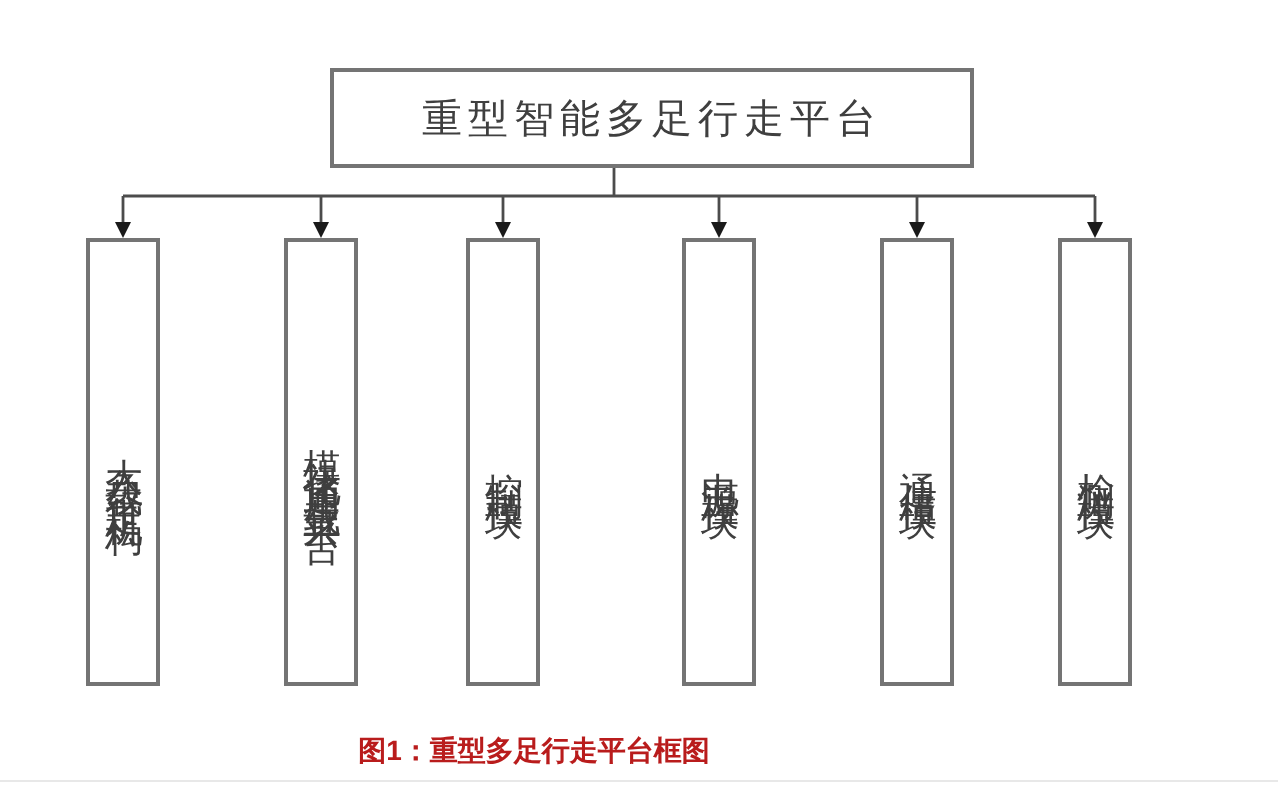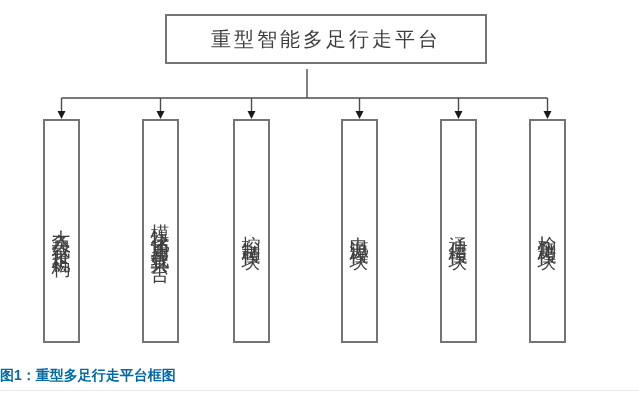--- a/index.html
+++ b/index.html
@@ -17,21 +17,21 @@
   }
   .diagram {
     position: absolute;
     left: 0; top: 0;
     width: 639px;
     height: 360px;
   }
   .root-box {
     position: absolute;
     left: 165px;
-    top: 14px;
+    top: 34px;
     width: 322px;
     height: 50px;
     box-sizing: border-box;
     border: 2px solid #747474;
     background: #ffffff;
     display: flex;
     align-items: center;
     justify-content: center;
     font-size: 20px;
     letter-spacing: 3px;
@@ -62,24 +62,25 @@
     letter-spacing: 5px;
     color: #3f3f3f;
     line-height: 1;
     white-space: nowrap;
   }
   .caption {
     position: absolute;
     left: 0;
     top: 367px;
     width: 534px;
+    text-align: center;
     font-family: "Liberation Sans", "DejaVu Sans", sans-serif;
     font-weight: bold;
     font-size: 14px;
-    color: #0369a1;
+    color: #b91c1c;
   }
   .bottom-divider {
     position: absolute;
     left: 0;
     top: 390px;
     width: 639px;
     height: 0;
     border-top: 1px solid #e8e8e8;
   }
 </style>

